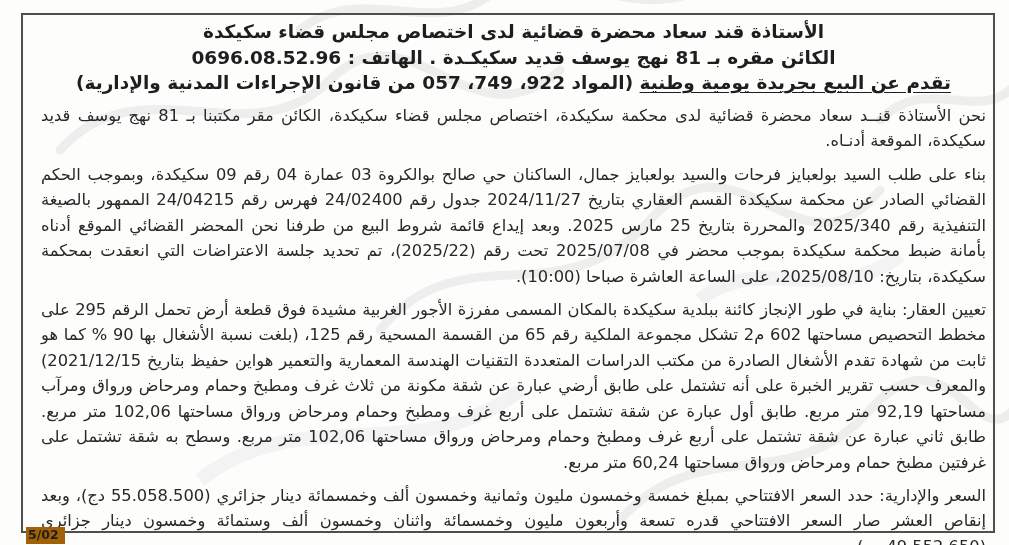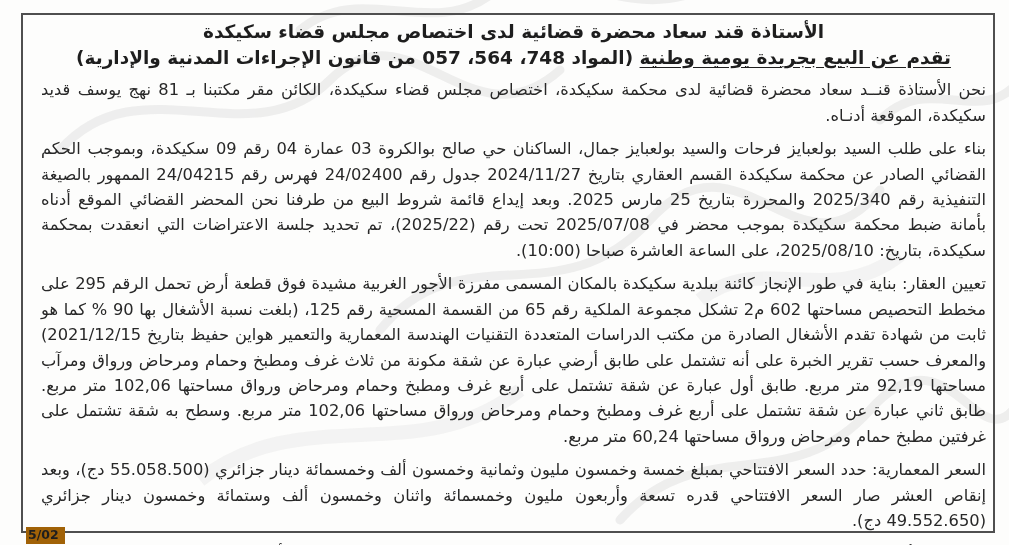--- a/index.html
+++ b/index.html
@@ -77,28 +77,29 @@
     <g fill="none" stroke="#e9e9e9" stroke-width="14" opacity="0.5">
       <path d="M200 480 C 300 400, 420 470, 520 390"></path>
       <path d="M700 300 C 760 250, 830 310, 900 255"></path>
     </g>
   </svg>
 
   <div class="frame">
 
     <div class="header">
       <div class="hline">الأستاذة قند سعاد محضرة قضائية لدى اختصاص مجلس قضاء سكيكدة</div>
-      <div class="hline"><span class="title-underline">تقدم عن البيع بجريدة يومية وطنية</span> <span>(المواد 748، 564، 057 من قانون الإجراءات المدنية والإدارية)</span></div>
+      <div class="hline">الكائن مقره بـ 81 نهج يوسف قديد سكيكـدة . الهاتف : 0696.08.52.96</div>
+      <div class="hline"><span class="title-underline">تقدم عن البيع بجريدة يومية وطنية</span> <span>(المواد 922، 749، 057 من قانون الإجراءات المدنية والإدارية)</span></div>
     </div>
 
     <div class="body-text">
       <p>نحن الأستاذة قنــد سعاد محضرة قضائية لدى محكمة سكيكدة، اختصاص مجلس قضاء سكيكدة، الكائن مقر مكتبنا بـ 81 نهج يوسف قديد سكيكدة، الموقعة أدنـاه.</p>
       <p>بناء على طلب السيد بولعبايز فرحات والسيد بولعبايز جمال، الساكنان حي صالح بوالكروة 03 عمارة 04 رقم 09 سكيكدة، وبموجب الحكم القضائي الصادر عن محكمة سكيكدة القسم العقاري بتاريخ 2024/11/27 جدول رقم 24/02400 فهرس رقم 24/04215 الممهور بالصيغة التنفيذية رقم 2025/340 والمحررة بتاريخ 25 مارس 2025. وبعد إيداع قائمة شروط البيع من طرفنا نحن المحضر القضائي الموقع أدناه بأمانة ضبط محكمة سكيكدة بموجب محضر في 2025/07/08 تحت رقم (2025/22)، تم تحديد جلسة الاعتراضات التي انعقدت بمحكمة سكيكدة، بتاريخ: 2025/08/10، على الساعة العاشرة صباحا (10:00).</p>
       <p><span class="label-underline">تعيين العقار:</span> <span>بناية في طور الإنجاز كائنة ببلدية سكيكدة بالمكان المسمى مفرزة الأجور الغربية مشيدة فوق قطعة أرض تحمل الرقم 295 على مخطط التحصيص مساحتها 602 م2 تشكل مجموعة الملكية رقم 65 من القسمة المسحية رقم 125، (بلغت نسبة الأشغال بها 90 % كما هو ثابت من شهادة تقدم الأشغال الصادرة من مكتب الدراسات المتعددة التقنيات الهندسة المعمارية والتعمير هواين حفيظ بتاريخ 2021/12/15) والمعرف حسب تقرير الخبرة على أنه تشتمل على طابق أرضي عبارة عن شقة مكونة من ثلاث غرف ومطبخ وحمام ومرحاض ورواق ومرآب مساحتها 92,19 متر مربع. طابق أول عبارة عن شقة تشتمل على أربع غرف ومطبخ وحمام ومرحاض ورواق مساحتها 102,06 متر مربع. طابق ثاني عبارة عن شقة تشتمل على أربع غرف ومطبخ وحمام ومرحاض ورواق مساحتها 102,06 متر مربع. وسطح به شقة تشتمل على غرفتين مطبخ حمام ومرحاض ورواق مساحتها 60,24 متر مربع.</span></p>
-      <p><span>السعر المعمارية:</span> <span>حدد السعر الافتتاحي بمبلغ خمسة وخمسون مليون وثمانية وخمسون ألف وخمسمائة دينار جزائري (55.058.500 دج)، وبعد إنقاص العشر صار السعر الافتتاحي قدره تسعة وأربعون مليون وخمسمائة واثنان وخمسون ألف وستمائة وخمسون دينار جزائري (49.552.650 دج).</span></p>
+      <p><span>السعر والإدارية:</span> <span>حدد السعر الافتتاحي بمبلغ خمسة وخمسون مليون وثمانية وخمسون ألف وخمسمائة دينار جزائري (55.058.500 دج)، وبعد إنقاص العشر صار السعر الافتتاحي قدره تسعة وأربعون مليون وخمسمائة واثنان وخمسون ألف وستمائة وخمسون دينار جزائري (49.552.650 دج).</span></p>
       <p>وبموجب الأمر الصادر عن محكمة سكيكدة بتاريخ 2025/07/09 رقم الترتيب 2025/22، والذي يقضي بأن جلسة البيوع العقارية حددت يوم 2025/09/14، والمؤجلة لجلسة 2026/02/15 على الساعة 13:30 زوالا بمحكمة سكيكدة، وسيكون البيع بأعلى عرض.</p>
     </div>
 
   </div>
 
   <div class="page-marker">5/02</div>
 
 </div>
 
 </body></html>

